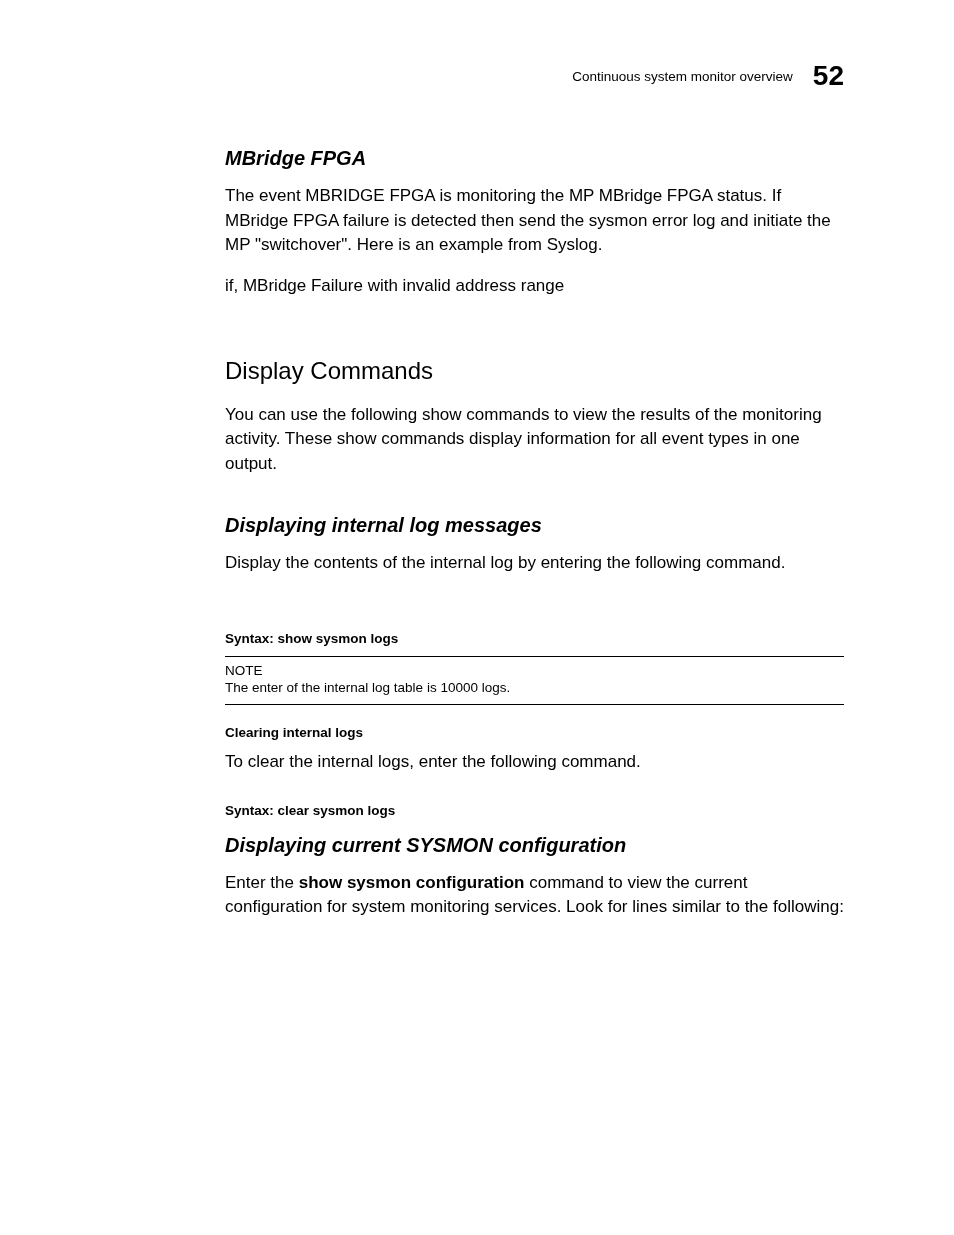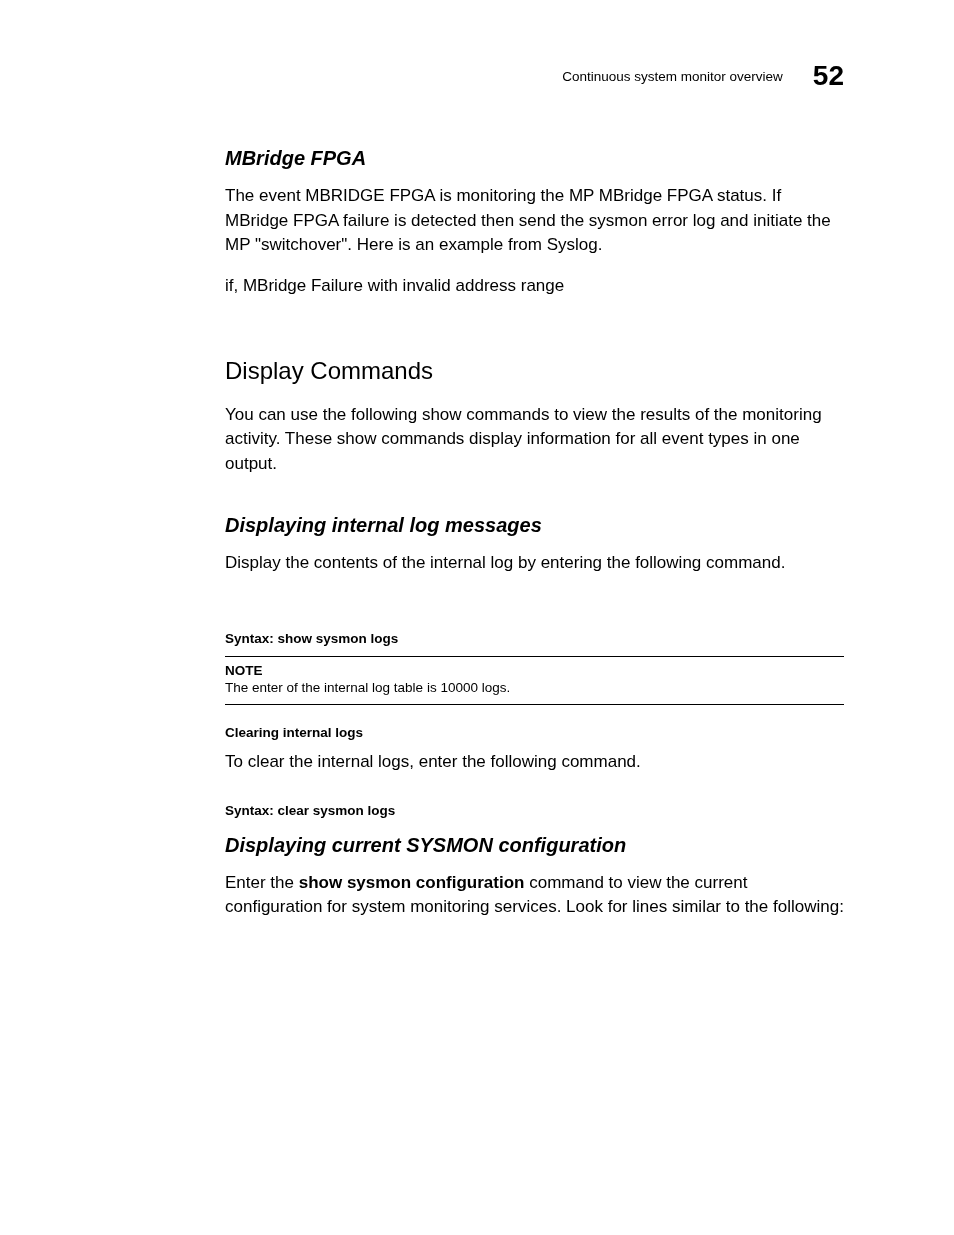--- a/index.html
+++ b/index.html
@@ -16,21 +16,21 @@
       color: #000000;
     }
     .page {
       padding: 60px 110px 60px 225px;
     }
     .header {
       display: flex;
       justify-content: flex-end;
       align-items: center;
       margin-bottom: 55px;
-      gap: 30px;
+      gap: 20px;
     }
     .header-text {
       font-size: 13.5px;
       color: #000;
     }
     .page-number {
       font-size: 28px;
       font-weight: 700;
       font-family: Arial, sans-serif;
     }
@@ -66,21 +66,21 @@
       margin-bottom: 16px;
     }
     .note-block {
       border-top: 1.5px solid #000;
       border-bottom: 1.5px solid #000;
       padding: 6px 0;
       margin-bottom: 20px;
     }
     .note-label {
       font-size: 13.5px;
-      font-weight: bold;
+      font-weight: normal;
       display: block;
     }
     .note-text {
       font-size: 13.5px;
       line-height: 1.4;
     }
     .sub-heading {
       font-size: 13.5px;
       font-weight: bold;
       margin-bottom: 10px;

